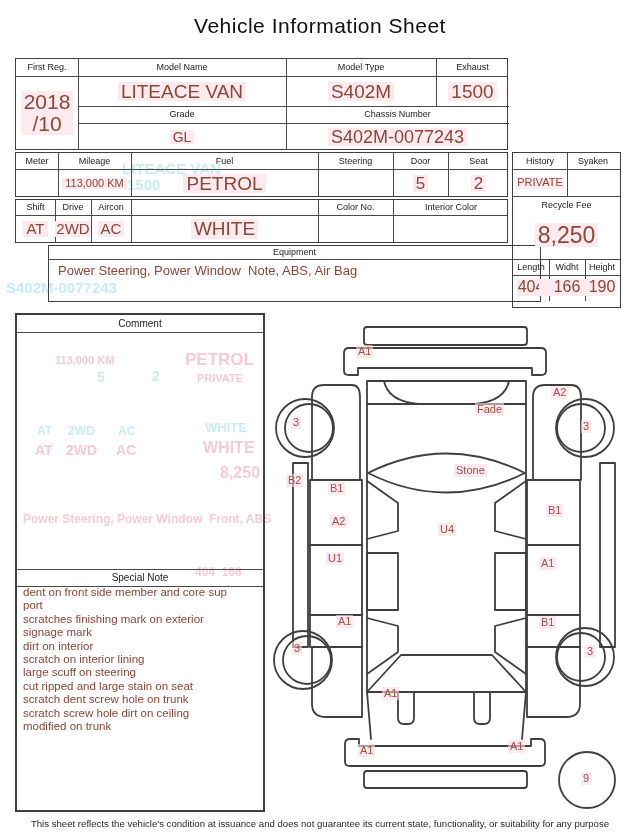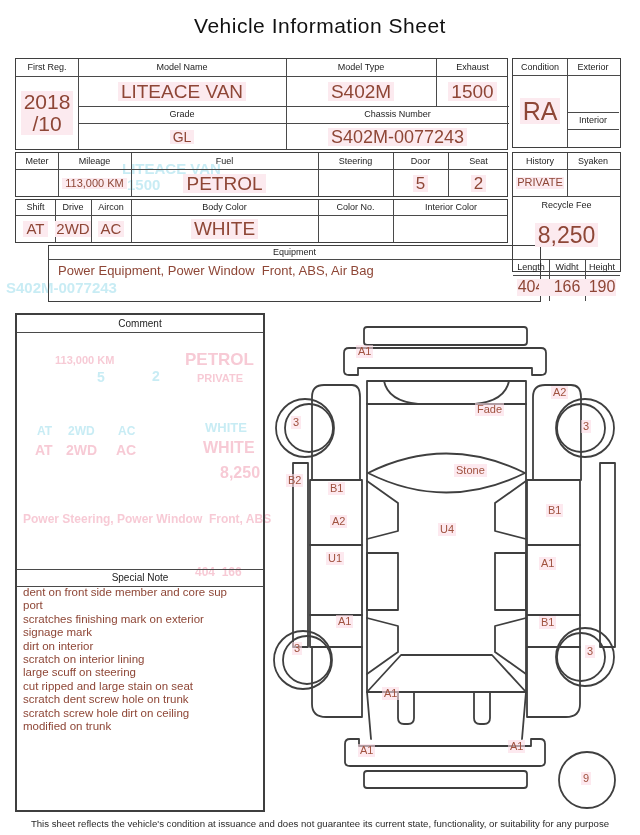--- a/index.html
+++ b/index.html
@@ -112,48 +112,35 @@
     <div class="ln" style="left:115px;top:0;width:1px;height:100%;"></div>
     <div class="ln" style="left:302px;top:0;width:1px;height:100%;"></div>
     <div class="ln" style="left:377px;top:0;width:1px;height:100%;"></div>
 
     <div class="hl" style="left:0;top:0;width:39px;">Shift</div>
     <div class="vv" style="left:0;top:16px;width:39px;height:26px;font-size:15px;"><span>AT</span></div>
     <div class="hl" style="left:39px;top:0;width:36px;">Drive</div>
     <div class="vv" style="left:39px;top:16px;width:36px;height:26px;font-size:15px;"><span style="padding:0 1px;">2WD</span></div>
     <div class="hl" style="left:75px;top:0;width:40px;">Aircon</div>
     <div class="vv" style="left:75px;top:16px;width:40px;height:26px;font-size:15px;"><span>AC</span></div>
-    <div class="hl" style="left:115px;top:0;width:187px;">Body Color</div>
     <div class="vv" style="left:115px;top:16px;width:187px;height:26px;font-size:19px;"><span>WHITE</span></div>
     <div class="hl" style="left:302px;top:0;width:75px;">Color No.</div>
     <div class="vv" style="left:302px;top:16px;width:75px;height:26px;font-size:12px;"><span style="background:none;"></span></div>
     <div class="hl" style="left:377px;top:0;width:116px;">Interior Color</div>
     <div class="vv" style="left:377px;top:16px;width:116px;height:26px;font-size:12px;"><span style="background:none;"></span></div>
   </div>
 
   <div class="box" style="left:15px;top:245px;width:493px;height:57px;margin-left:33px;">
     <div class="hl" style="left:0;top:-1px;width:100%;">Equipment</div>
     <div class="ln" style="left:0;top:13px;width:100%;height:1px;"></div>
-    <div class="abs" style="left:9px;top:17px;width:470px;font-size:13px;color:#8e4636;white-space:pre;">Power Equipment, Power Window  Front, ABS, Air Bag</div>
-  </div>
-
-  <div class="box" style="left:512px;top:58px;width:109px;height:90px;">
-    <div class="ln" style="left:0;top:16px;width:100%;height:1px;"></div>
-    <div class="ln" style="left:54px;top:0;width:1px;height:100%;"></div>
-    <div class="hl" style="left:0;top:1px;width:54px;">Condition</div>
-    <div class="vv" style="left:0;top:17px;width:54px;height:70px;font-size:25px;"><span>RA</span></div>
-    <div class="hl" style="left:54px;top:1px;width:52px;">Exterior</div>
-    <div class="vv" style="left:54px;top:17px;width:52px;height:36px;font-size:12px;"><span style="background:none;"></span></div>
-    <div class="ln" style="left:54px;top:53px;width:52px;height:1px;"></div>
-    <div class="hl" style="left:54px;top:54px;width:52px;">Interior</div>
-    <div class="ln" style="left:54px;top:70px;width:52px;height:1px;"></div>
-    <div class="vv" style="left:54px;top:71px;width:52px;height:16px;font-size:11px;"><span style="background:none;"></span></div>
-  </div>
-
-  <div class="box" style="left:512px;top:152px;width:109px;height:120px;">
+    <div class="abs" style="left:9px;top:17px;width:470px;font-size:13px;color:#8e4636;white-space:pre;">Power Steering, Power Window  Note, ABS, Air Bag</div>
+  </div>
+
+
+  <div class="box" style="left:512px;top:152px;width:109px;height:156px;">
     <div class="ln" style="left:0;top:16px;width:100%;height:1px;"></div>
     <div class="ln" style="left:54px;top:0;width:1px;height:43px;"></div>
     <div class="hl" style="left:0;top:1px;width:54px;">History</div>
     <div class="vv" style="left:0;top:17px;width:54px;height:26px;font-size:11px;"><span style="padding:0 1px;">PRIVATE</span></div>
     <div class="hl" style="left:54px;top:1px;width:52px;">Syaken</div>
     <div class="vv" style="left:54px;top:17px;width:52px;height:26px;font-size:11px;"><span style="background:none;"></span></div>
     <div class="ln" style="left:0;top:43px;width:100%;height:1px;"></div>
     <div class="hl" style="left:0;top:45px;width:100%;">Recycle Fee</div>
     <div class="vv" style="left:0;top:60px;width:100%;height:44px;font-size:23px;"><span>8,250</span></div>
     <div class="ln" style="left:0;top:106px;width:100%;height:1px;"></div>

